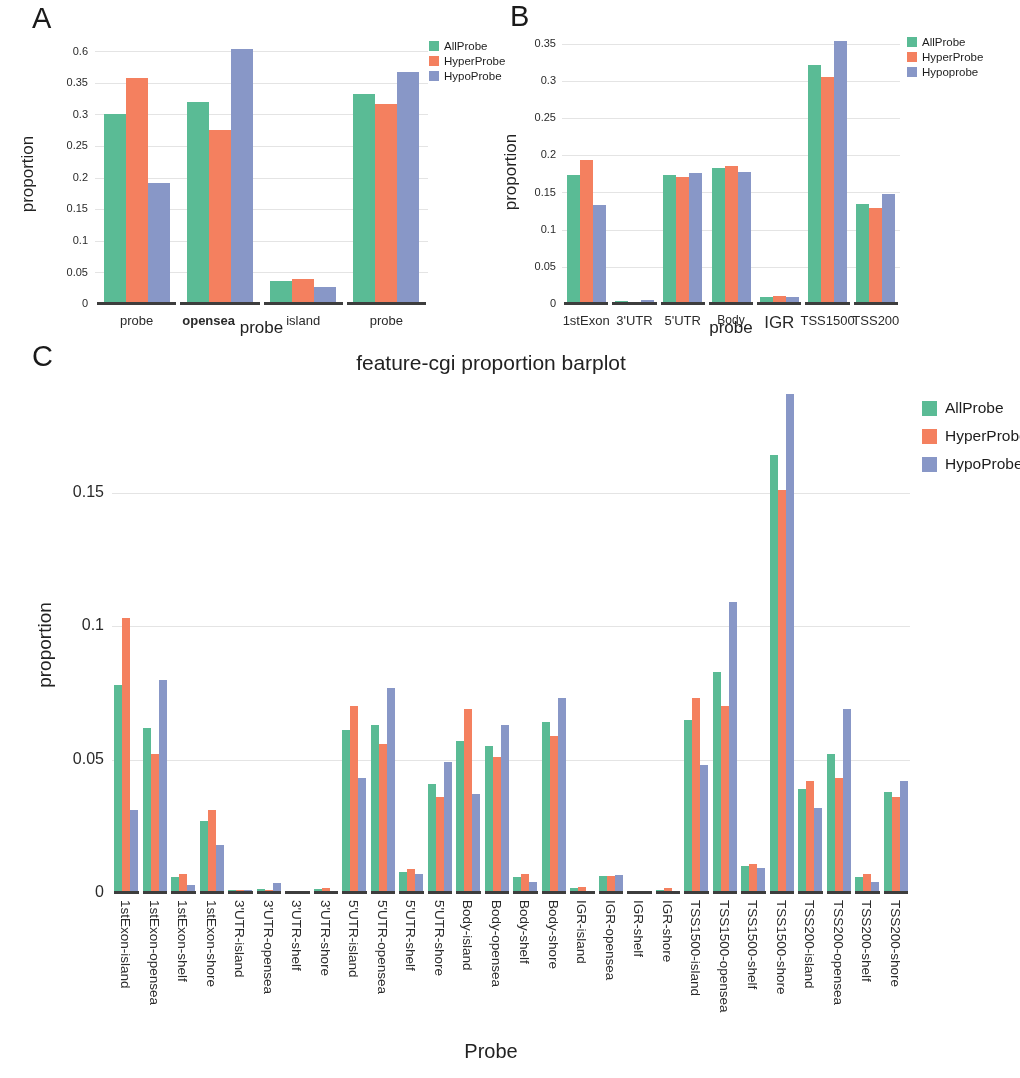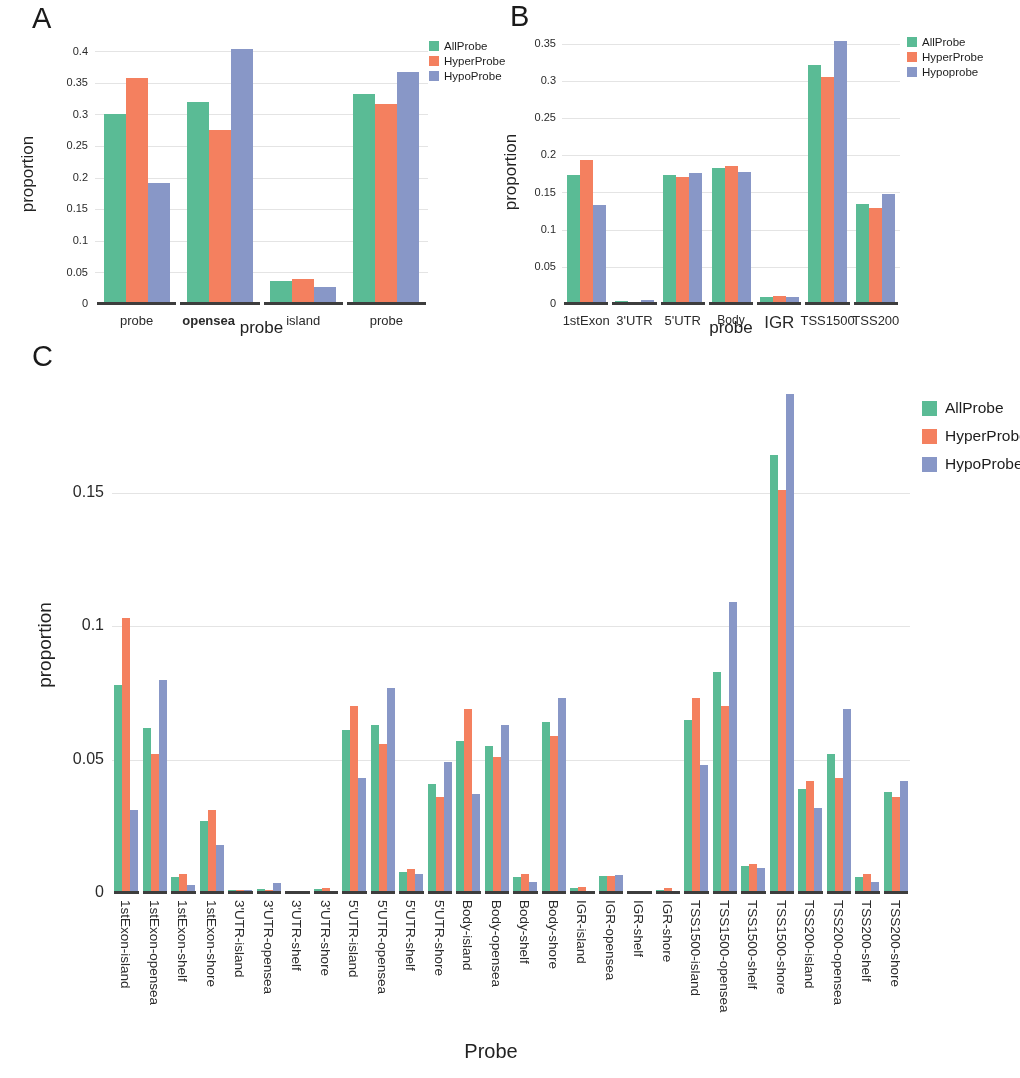--- a/index.html
+++ b/index.html
@@ -72,21 +72,21 @@
         <div class="ytick" style="left: -87px; top: 157.424px; width: 80px; font-size: 11px;">0.15</div>
         <div class="gridline" style="left: 0px; top: 132.659px; width: 333px;"></div>
         <div class="ytick" style="left: -87px; top: 125.839px; width: 80px; font-size: 11px;">0.2</div>
         <div class="gridline" style="left: 0px; top: 101.073px; width: 333px;"></div>
         <div class="ytick" style="left: -87px; top: 94.2532px; width: 80px; font-size: 11px;">0.25</div>
         <div class="gridline" style="left: 0px; top: 69.4878px; width: 333px;"></div>
         <div class="ytick" style="left: -87px; top: 62.6678px; width: 80px; font-size: 11px;">0.3</div>
         <div class="gridline" style="left: 0px; top: 37.9024px; width: 333px;"></div>
         <div class="ytick" style="left: -87px; top: 31.0824px; width: 80px; font-size: 11px;">0.35</div>
         <div class="gridline" style="left: 0px; top: 6.31707px; width: 333px;"></div>
-        <div class="ytick" style="left: -87px; top: -0.502927px; width: 80px; font-size: 11px;">0.4</div>
+        <div class="ytick" style="left: -87px; top: -0.502927px; width: 80px; font-size: 11px;">0.6</div>
         <div class="bar" style="left: 8.625px; top: 69.4878px; width: 22px; height: 189.512px; background: rgb(90, 187, 149);"></div>
         <div class="bar" style="left: 30.625px; top: 33.4805px; width: 22px; height: 225.52px; background: rgb(244, 128, 95);"></div>
         <div class="bar" style="left: 52.625px; top: 137.712px; width: 22px; height: 121.288px; background: rgb(136, 151, 199);"></div>
         <div class="axis-seg" style="left: 2px; top: 257px; width: 79.25px;"></div>
         <div class="xtick" style="left: -15px; top: 268px; width: 113.25px; font-size: 13px;">probe</div>
         <div class="bar" style="left: 91.875px; top: 56.8537px; width: 22px; height: 202.146px; background: rgb(90, 187, 149);"></div>
         <div class="bar" style="left: 113.875px; top: 84.6488px; width: 22px; height: 174.351px; background: rgb(244, 128, 95);"></div>
         <div class="bar" style="left: 135.875px; top: 3.79024px; width: 22px; height: 255.21px; background: rgb(136, 151, 199);"></div>
         <div class="axis-seg" style="left: 85.25px; top: 257px; width: 79.25px;"></div>
         <div class="xtick" style="left: 57px; top: 268px; width: 113.25px; font-size: 13px; font-weight: bold;">opensea</div>
@@ -185,20 +185,21 @@
         </div>
         <div class="legend-item">
           <span class="legend-swatch" style="background: rgb(136, 151, 199);"></span>
           <span class="legend-label">Hypoprobe</span>
         </div>
       </div>
   </section>
 
   <section class="panel">
     <div class="panel-letter pl-c">C</div>
+    <div class="chart-title t-c">feature-cgi proportion barplot</div>
     <div class="ylab yl-c">proportion</div>
     <div class="plot plot-c" id="plot-2">
         <div class="ytick" style="left: -88px; top: 497.08px; width: 80px; font-size: 16px;">0</div>
         <div class="gridline" style="left: 0px; top: 373.579px; width: 798px;"></div>
         <div class="ytick" style="left: -88px; top: 363.659px; width: 80px; font-size: 16px;">0.05</div>
         <div class="gridline" style="left: 0px; top: 240.158px; width: 798px;"></div>
         <div class="ytick" style="left: -88px; top: 230.238px; width: 80px; font-size: 16px;">0.1</div>
         <div class="gridline" style="left: 0px; top: 106.737px; width: 798px;"></div>
         <div class="ytick" style="left: -88px; top: 96.8168px; width: 80px; font-size: 16px;">0.15</div>
         <div class="bar" style="left: 2.25px; top: 298.863px; width: 8px; height: 208.137px; background: rgb(90, 187, 149);"></div>

